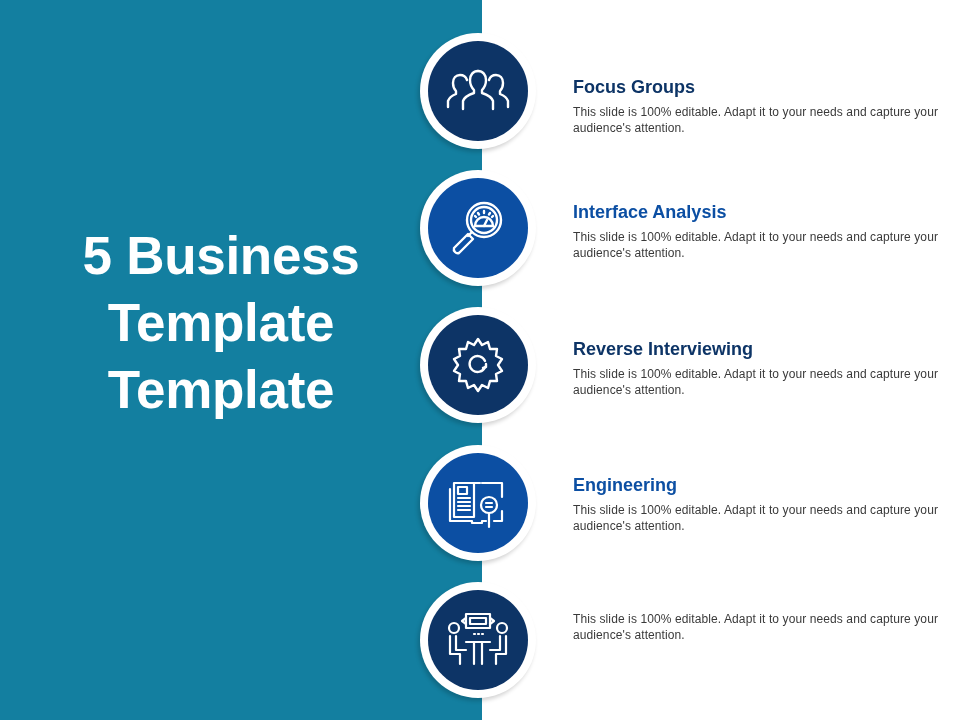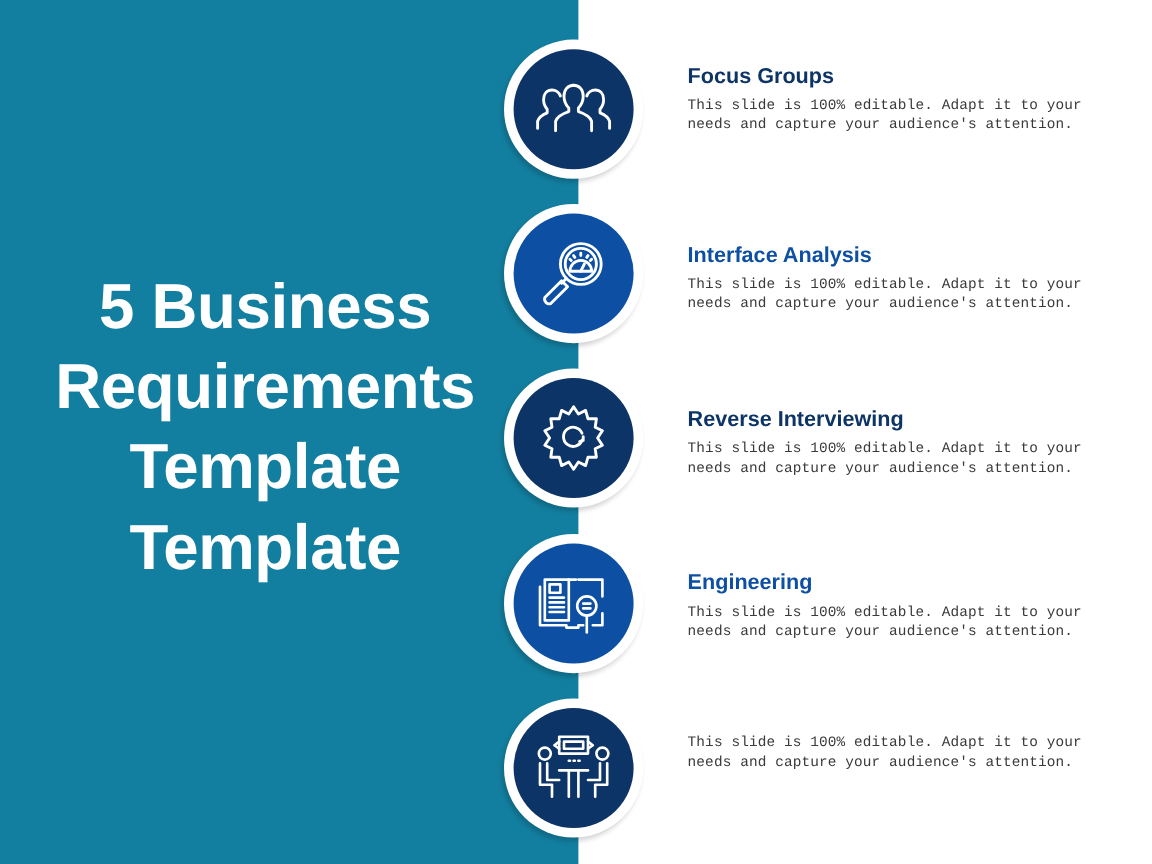--- a/index.html
+++ b/index.html
@@ -5,45 +5,44 @@
     html, body { margin: 0; padding: 0; }
     body { width: 960px; height: 720px; position: relative; overflow: hidden; background: #ffffff; font-family: "Liberation Sans", sans-serif; }
     .left-panel { position: absolute; left: 0; top: 0; width: 482px; height: 720px; background: #137fa0; }
     .main-title { position: absolute; left: 0; top: 222px; width: 442px; text-align: center; color: #ffffff; font-weight: bold; font-size: 53px; line-height: 67px; letter-spacing: -0.3px; }
     .main-title span { display: block; }
     .circle-outer { position: absolute; width: 116px; height: 116px; border-radius: 50%; background: #ffffff; box-shadow: -2px 3px 4px rgba(0,0,0,0.18); }
     .circle-inner { position: absolute; left: 8px; top: 8px; width: 100px; height: 100px; border-radius: 50%; display: flex; align-items: center; justify-content: center; }
     .circle-inner svg { width: 76px; height: 76px; }
     .item-text { position: absolute; left: 573px; width: 370px; }
     .item-title { font-weight: bold; font-size: 18px; line-height: 22px; margin: 0 0 6px 0; }
-    .item-desc { font-size: 12px; line-height: 16px; color: #3a3a3a; letter-spacing: 0.1px; font-family: Liberation Mono, monospace; }
+    .item-desc { font-size: 12px; line-height: 16px; color: #3a3a3a; letter-spacing: 0.1px; }
   </style>
 </head>
 <body>
 
 <div class="left-panel"></div>
 
 <div class="main-title">
   <span>5 Business</span>
-  <span>Requirements</span>
   <span>Template</span>
   <span>Template</span>
 </div>
 
 <div class="circle-outer" style="left:420px; top:33px;">
   <div class="circle-inner" style="background:#0d3466;">
     <svg viewBox="0 0 76 76" fill="none" stroke="#ffffff" stroke-width="2.4" stroke-linecap="round" stroke-linejoin="round">
       <path d="M38 18c-5 0-8 4-8 9 0 4 2 8 4 10v3c-6 2-10 5-11 8v8"></path>
       <path d="M38 18c5 0 8 4 8 9 0 4-2 8-4 10v3c6 2 10 5 11 8v8"></path>
       <path d="M27 27c-1-3-4-5-7-5-4 0-7 3-7 8 0 3 1 6 3 8v3c-5 2-7 4-8 7v6"></path>
       <path d="M49 27c1-3 4-5 7-5 4 0 7 3 7 8 0 3-1 6-3 8v3c5 2 7 4 8 7v6"></path>
     </svg>
   </div>
 </div>
-<div class="item-text" style="top:52px;">
+<div class="item-text" style="top:76px;">
   <div class="item-title" style="color:#0d3466;">Focus Groups</div>
   <div class="item-desc">This slide is 100% editable. Adapt it to your needs and capture your audience's  attention.</div>
 </div>
 
 <div class="circle-outer" style="left:420px; top:170px;">
   <div class="circle-inner" style="background:#0c4fa3;">
     <svg viewBox="0 0 76 76" fill="none" stroke="#ffffff" stroke-width="2.4" stroke-linecap="round" stroke-linejoin="round">
       <circle cx="44" cy="30" r="17"></circle>
       <circle cx="44" cy="30" r="13"></circle>
       <path d="M35 36a9 9 0 0 1 18 0z"></path>

